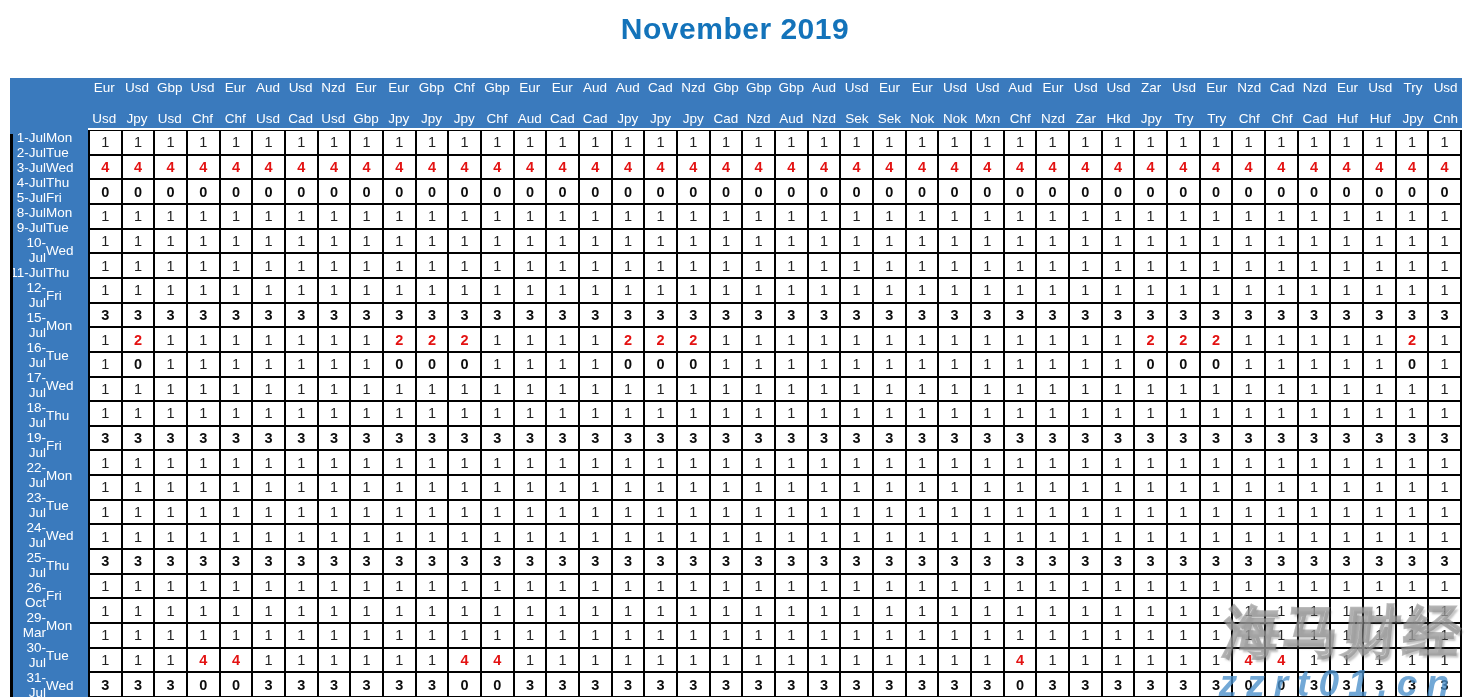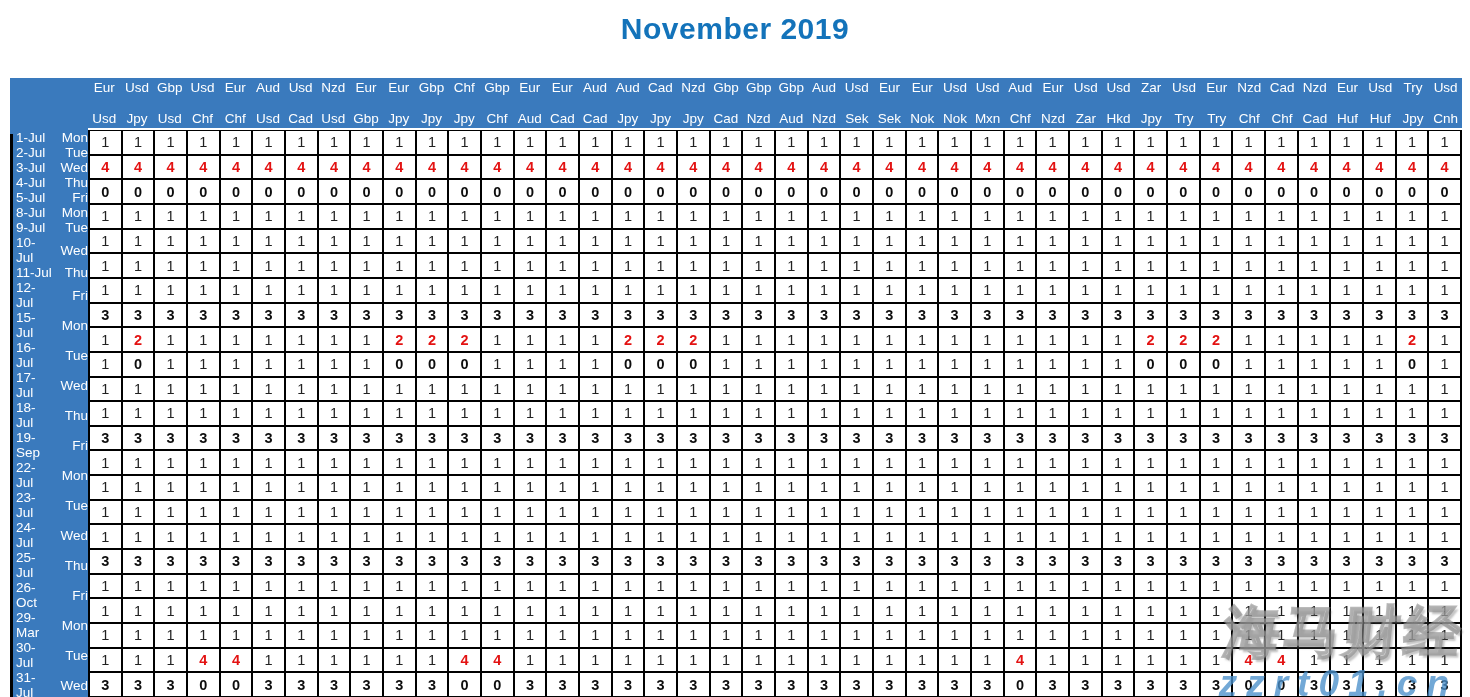--- a/index.html
+++ b/index.html
@@ -27,22 +27,22 @@
     position:absolute;left:0;top:50px;bottom:0;width:78px;background:#3a7abd;
   }
   .outer-left-border{
     position:absolute;left:0;top:56px;bottom:0;width:3px;background:#000;z-index:2;
   }
   #date-labels{
     position:absolute;left:0;top:52px;bottom:0;width:78px;
     display:flex;flex-direction:column;z-index:1;
   }
   .date-row{flex:1;display:flex;align-items:center;color:#ffffff;font-size:13.5px;}
-  .d-date{width:36px;text-align:left;margin-left:6px;}
-  .d-day{flex:1;text-align:right;}
+  .d-date{width:36px;text-align:right;}
+  .d-day{flex:1;text-align:left;}
   #cells-grid{
     position:absolute;left:78px;top:52px;right:0;bottom:0;
     display:grid;grid-template-columns:repeat(42,1fr);grid-auto-rows:1fr;
     gap:2px;padding:1px 2px;background:#000;z-index:1;
   }
   .cell{
     background:#fff;display:flex;align-items:center;justify-content:center;
     font-size:14.5px;color:#212121;
   }
   .cell.bold{font-weight:700;color:#0d0d0d;}
@@ -294,21 +294,21 @@
       </div>
       <div class="date-row">
         <span class="d-date">17-Jul</span>
         <span class="d-day">Wed</span>
       </div>
       <div class="date-row">
         <span class="d-date">18-Jul</span>
         <span class="d-day">Thu</span>
       </div>
       <div class="date-row">
-        <span class="d-date">19-Sep</span>
+        <span class="d-date">19-Jul</span>
         <span class="d-day">Fri</span>
       </div>
       <div class="date-row">
         <span class="d-date">22-Jul</span>
         <span class="d-day">Mon</span>
       </div>
       <div class="date-row">
         <span class="d-date">23-Jul</span>
         <span class="d-day">Tue</span>
       </div>

